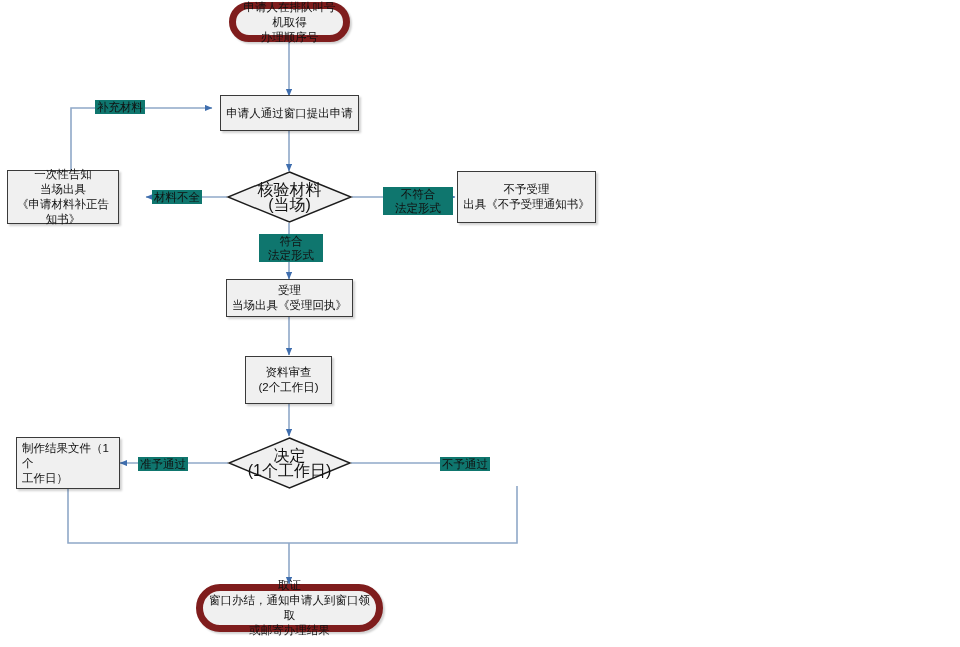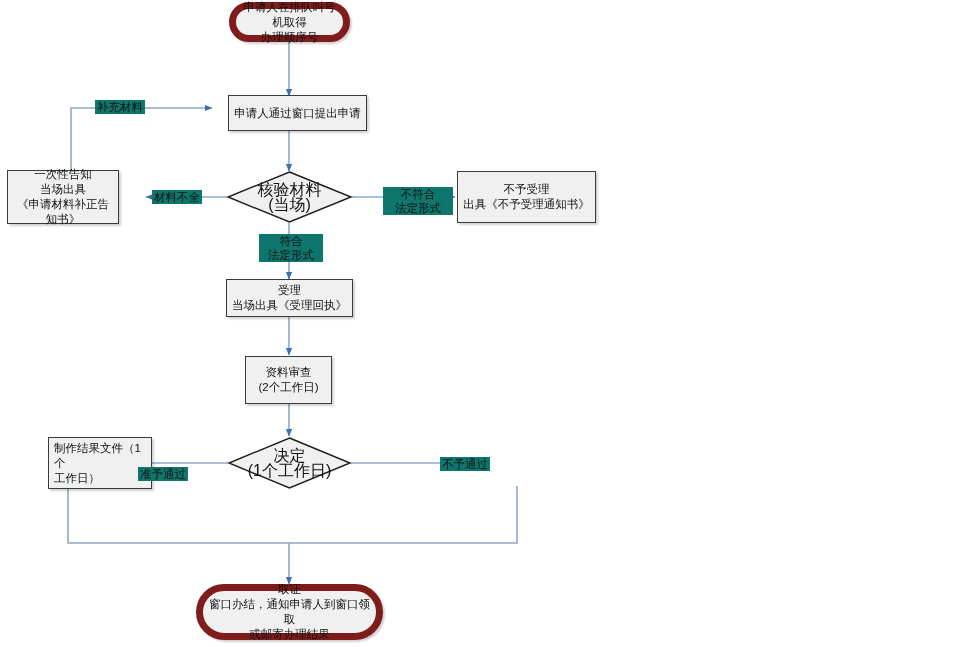--- a/index.html
+++ b/index.html
@@ -136,21 +136,21 @@
 
       <path d="M289,543 L289,584" marker-end="url(#arr)"></path>
     </g>
   </svg>
 
   <div class="node terminal" style="left:229px; top:2px; width:121px; height:40px;">
     <span class="txt">申请人在排队叫号机取得
 办理顺序号</span>
   </div>
 
-  <div class="node process" style="left:220px; top:95px; width:139px; height:36px;margin-left:8px;">
+  <div class="node process" style="left:220px; top:95px; width:139px; height:36px;">
     <span class="txt">申请人通过窗口提出申请</span>
   </div>
 
   <div class="diamond" style="left:227px; top:171px; width:125px; height:52px;">
     <svg width="125" height="52" viewBox="0 0 125 52" xmlns="http://www.w3.org/2000/svg">
       <polygon points="62.5,1 124,26 62.5,51 1,26" fill="#f0f0f0" stroke="#1c1c1c" stroke-width="1.4"></polygon>
     </svg>
     <div class="dtext">核验材料
 (当场)</div>
   </div>
@@ -177,39 +177,39 @@
   </div>
 
   <div class="diamond" style="left:228px; top:437px; width:123px; height:52px;">
     <svg width="123" height="52" viewBox="0 0 123 52" xmlns="http://www.w3.org/2000/svg">
       <polygon points="61.5,1 122,26 61.5,51 1,26" fill="#f0f0f0" stroke="#1c1c1c" stroke-width="1.4"></polygon>
     </svg>
     <div class="dtext">决定
 (1个工作日)</div>
   </div>
 
-  <div class="node process leftalign" style="left:16px; top:437px; width:104px; height:52px;margin-left:32px;">
+  <div class="node process leftalign" style="left:16px; top:437px; width:104px; height:52px;">
     <span class="txt">制作结果文件（1个
 工作日）</span>
   </div>
 
 
-  <div class="node terminal" style="left:196px; top:584px; width:187px; height:56px;">
+  <div class="node terminal" style="left:196px; top:584px; width:187px; height:48px;">
     <span class="txt">取证
 窗口办结，通知申请人到窗口领取
 或邮寄办理结果</span>
   </div>
 
   <div class="edge-label" style="left:95px; top:100px;">补充材料</div>
 
   <div class="edge-label" style="left:152px; top:190px;">材料不全</div>
 
   <div class="edge-label" style="left:383px; top:175px; width:66px;margin-top:12px;">不符合
 法定形式</div>
 
   <div class="edge-label" style="left:259px; top:234px; width:60px;">符合
 法定形式</div>
 
-  <div class="edge-label" style="left:138px; top:467px;">准予通过</div>
+  <div class="edge-label" style="left:138px; top:457px;">准予通过</div>
 
   <div class="edge-label" style="left:392px; top:457px;margin-left:48px;">不予通过</div>
 
 </div>
 
 </body></html>

